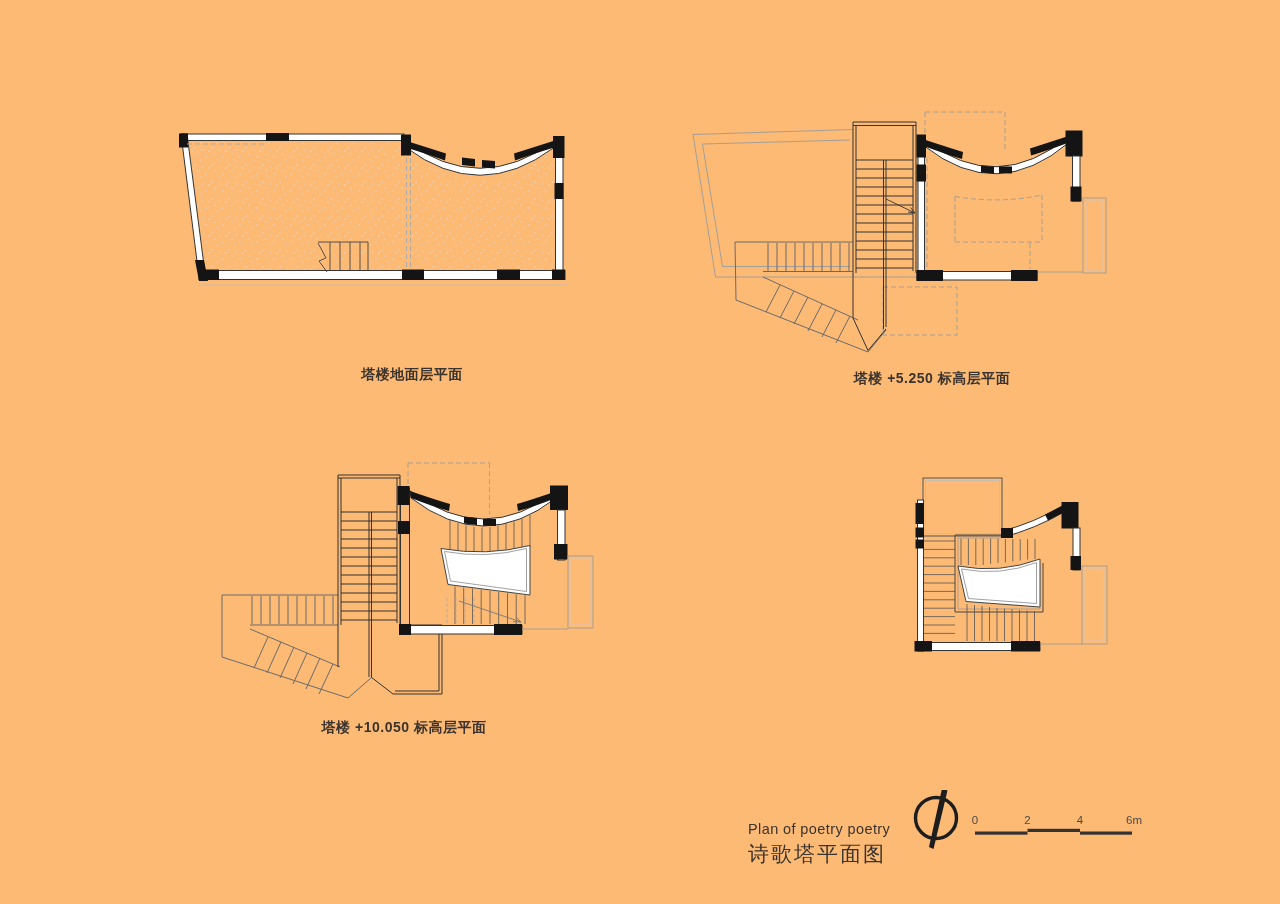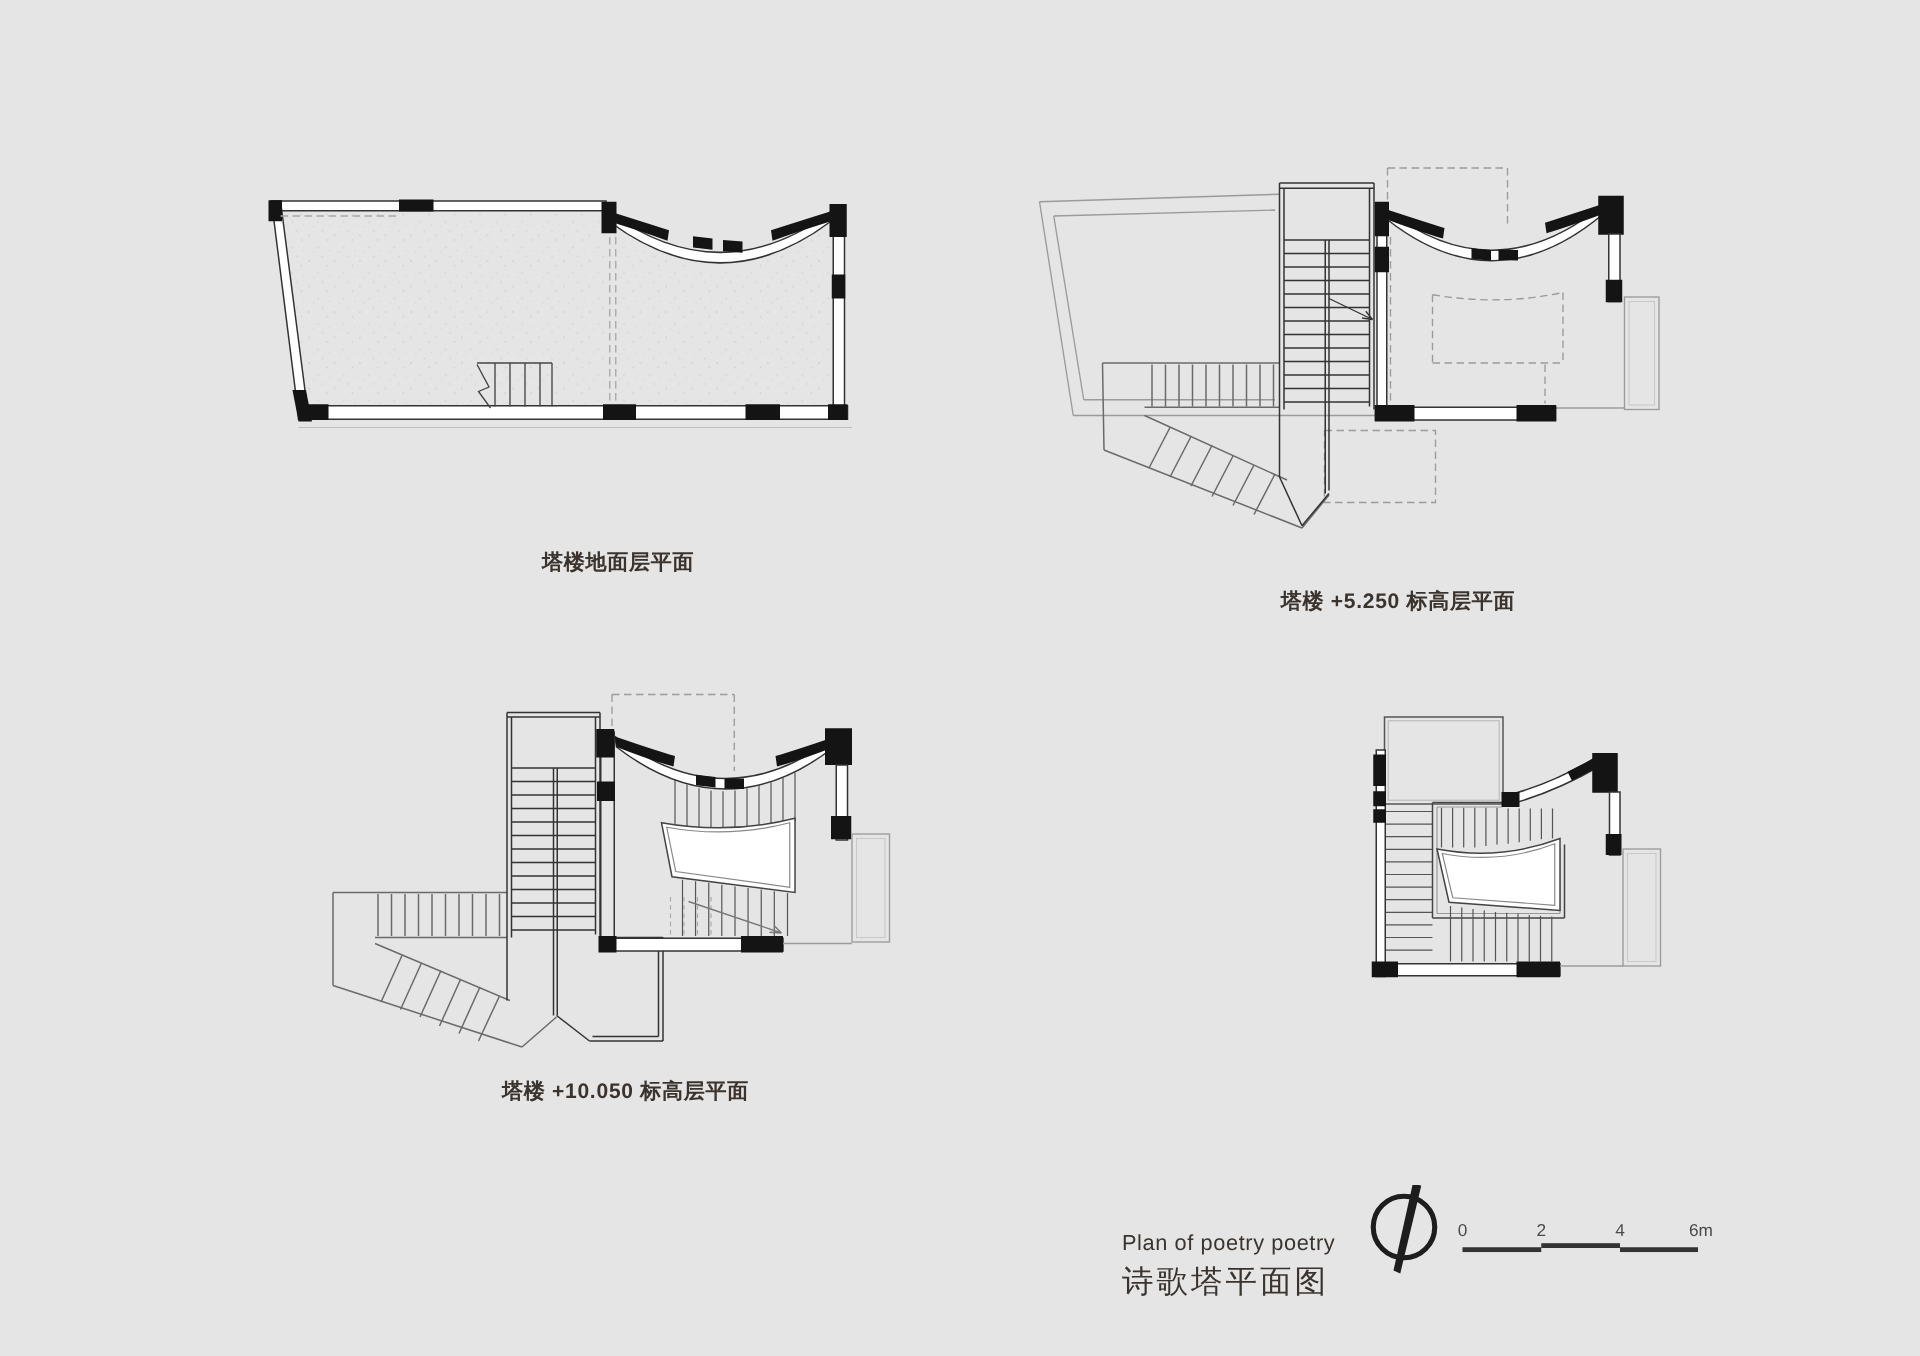--- a/index.html
+++ b/index.html
@@ -1,17 +1,17 @@
 <!DOCTYPE html>
 <html><head>
 <meta charset="utf-8">
 <style>
   html,body{margin:0;padding:0;background:#ffffff;}
   #sheet{
-    position:relative;width:1280px;height:904px;background:#e5e5e5;overflow:hidden;
+    position:relative;width:1280px;height:904px;background:#fdba74;overflow:hidden;
     font-family:"Liberation Sans", sans-serif;color:#3a332e;
   }
   .plan-svg{position:absolute;}
   .caption{
     position:absolute;width:320px;text-align:center;font-size:14px;
     letter-spacing:0.5px;color:#3a332e;font-weight:600;
   }
   .title-zh{
     position:absolute;left:748px;top:840px;font-size:21px;letter-spacing:2px;
     color:#3a332e;font-weight:500;
@@ -384,22 +384,22 @@
     <rect x="1011" y="641" width="29" height="10.5" fill="#141414"></rect>
 
     <g stroke="#9b9b9b" stroke-width="0.9" fill="none">
       <rect x="1082" y="566" width="25" height="78"></rect>
       <rect x="1085" y="569" width="19" height="72" stroke="#c9c9c9" stroke-width="0.7"></rect>
       <path d="M1040,644 H1082"></path>
     </g>
   </svg>
 
   <div class="caption" style="left:252px;top:366px">塔楼地面层平面</div>
-  <div class="caption" style="left:772px;top:392px">塔楼 +5.250 标高层平面</div>
-  <div class="caption" style="left:257px;top:719px">塔楼 +10.050 标高层平面</div>
+  <div class="caption" style="left:772px;top:370px">塔楼 +5.250 标高层平面</div>
+  <div class="caption" style="left:244px;top:719px">塔楼 +10.050 标高层平面</div>
 
   <div class="title-zh">诗歌塔平面图</div>
   <div class="title-en">Plan of poetry poetry</div>
 
   <svg style="position:absolute;left:908px;top:790px" width="60" height="62" viewBox="908 790 60 62">
     <circle cx="936" cy="818" r="20.5" fill="none" stroke="#1d1d1d" stroke-width="3.4"></circle>
     <polygon points="942,788.5 947.5,790.5 933.5,849 929,847" fill="#1d1d1d"></polygon>
   </svg>
 
   <svg style="position:absolute;left:965px;top:808px" width="185" height="36" viewBox="965 808 185 36">

